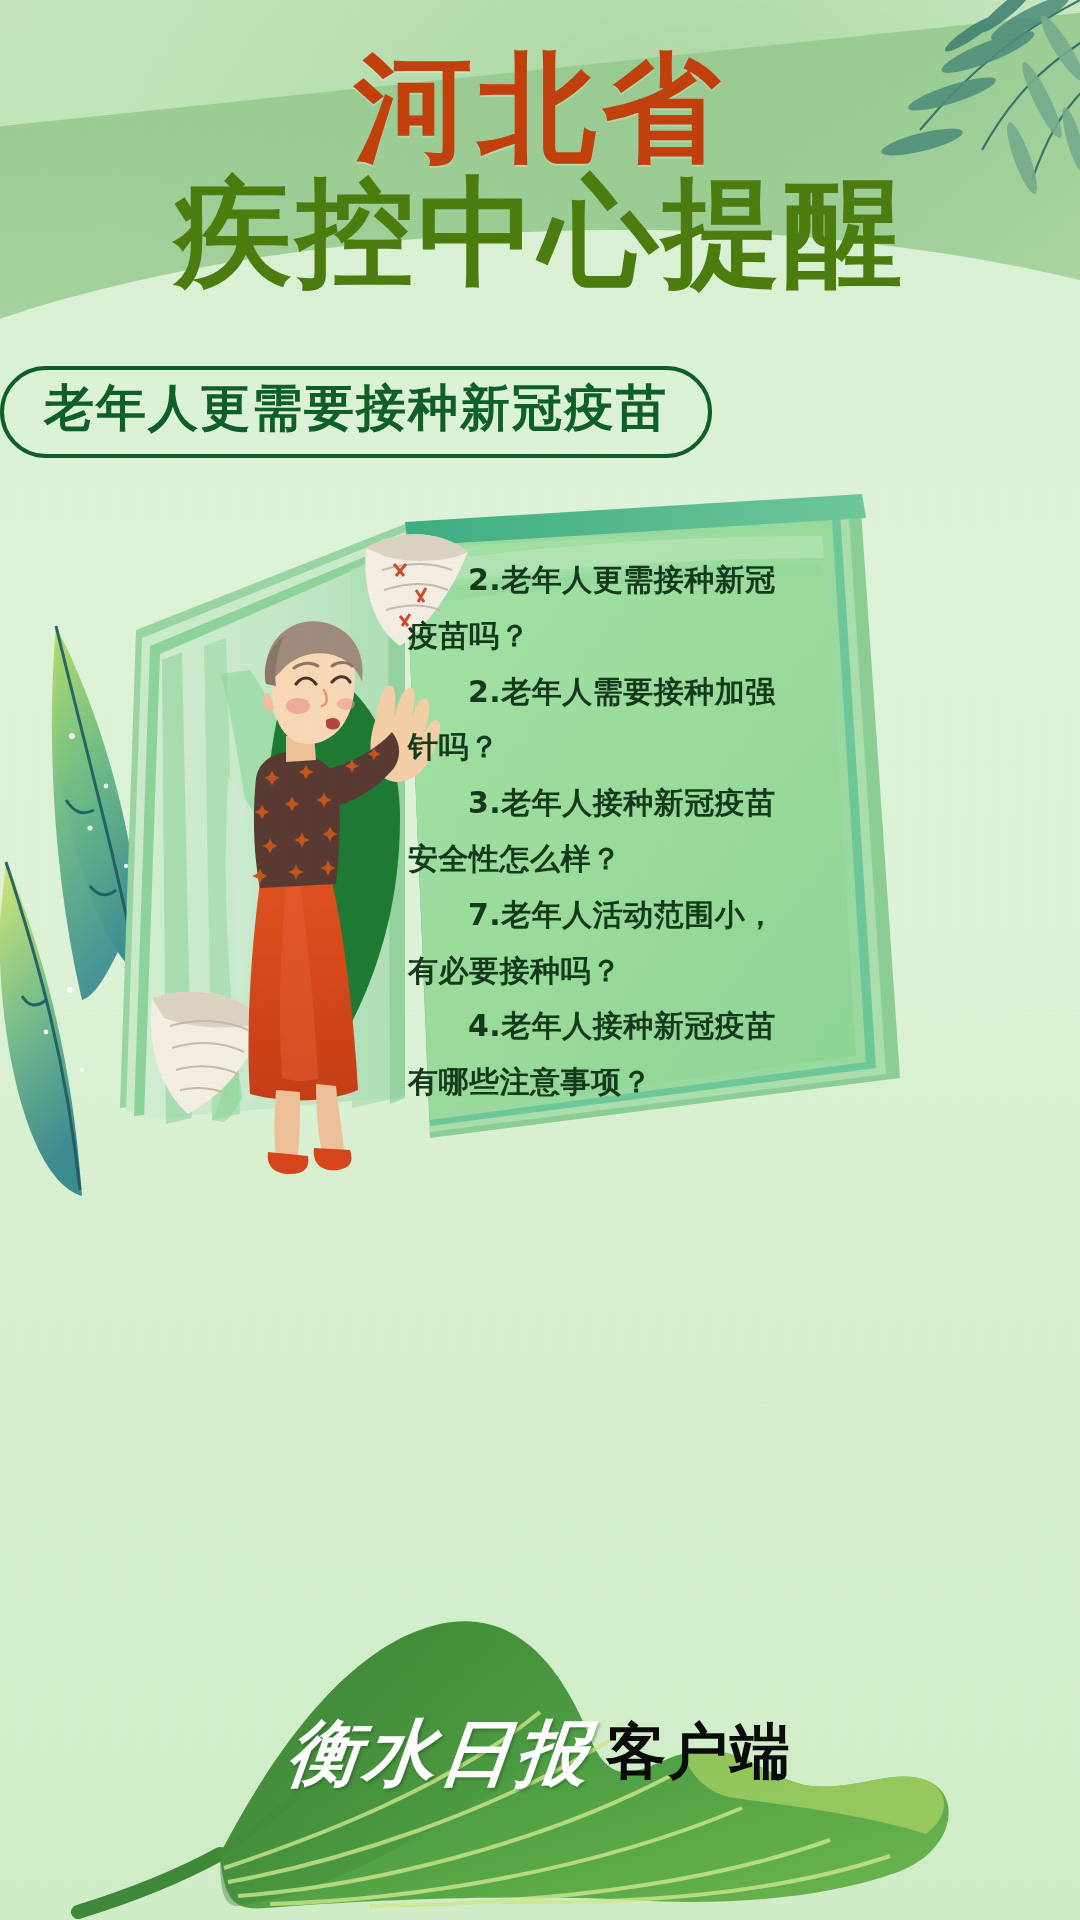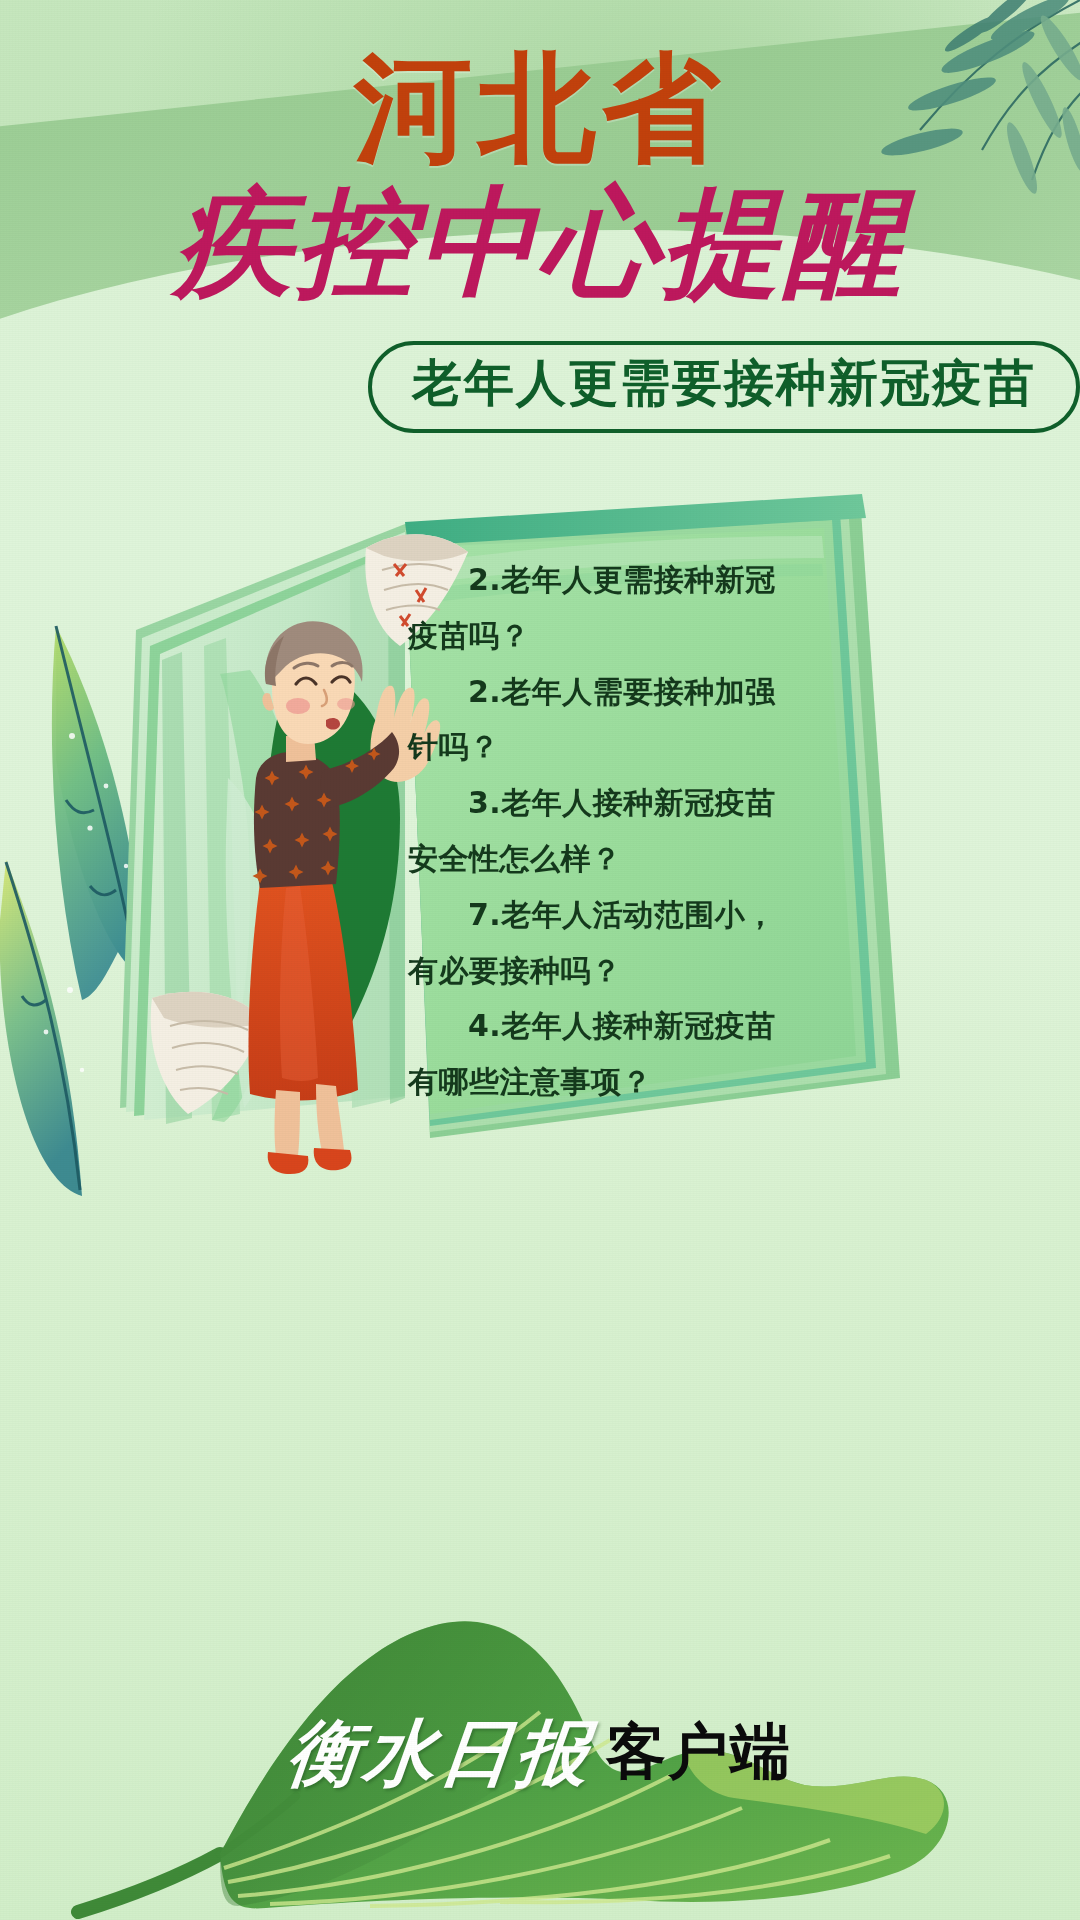--- a/index.html
+++ b/index.html
@@ -42,23 +42,23 @@
   .header{position:absolute;left:0;right:0;top:48px;text-align:center;}
   .title-1{
     font-family:"DejaVu Serif","Liberation Serif",serif;
     font-weight:bold;font-size:118px;line-height:1.02;
     color:#c2410c;letter-spacing:6px;
     text-shadow:0 2px 0 rgba(255,255,255,.25);
   }
   .title-2{
     font-family:"DejaVu Serif","Liberation Serif",serif;
     font-weight:bold;font-size:118px;line-height:1.05;
-    color:#be185d;letter-spacing:4px;margin-top:12px;font-style:italic;
-  }
-  .pill-wrap{margin-top:37px;display:flex;justify-content:flex-end;}
+    color:#4d7c0f;letter-spacing:4px;margin-top:2px;
+  }
+  .pill-wrap{margin-top:72px;display:flex;justify-content:flex-start;}
   .pill{
     border:4px solid #0f5f2a;border-radius:46px;
     padding:10px 40px 16px 40px;
     display:inline-block;
   }
   .pill span{
     font-family:"DejaVu Sans","Liberation Sans",sans-serif;
     font-weight:bold;font-size:50px;letter-spacing:2px;color:#0f5f2a;
     line-height:1.15;white-space:nowrap;
   }

